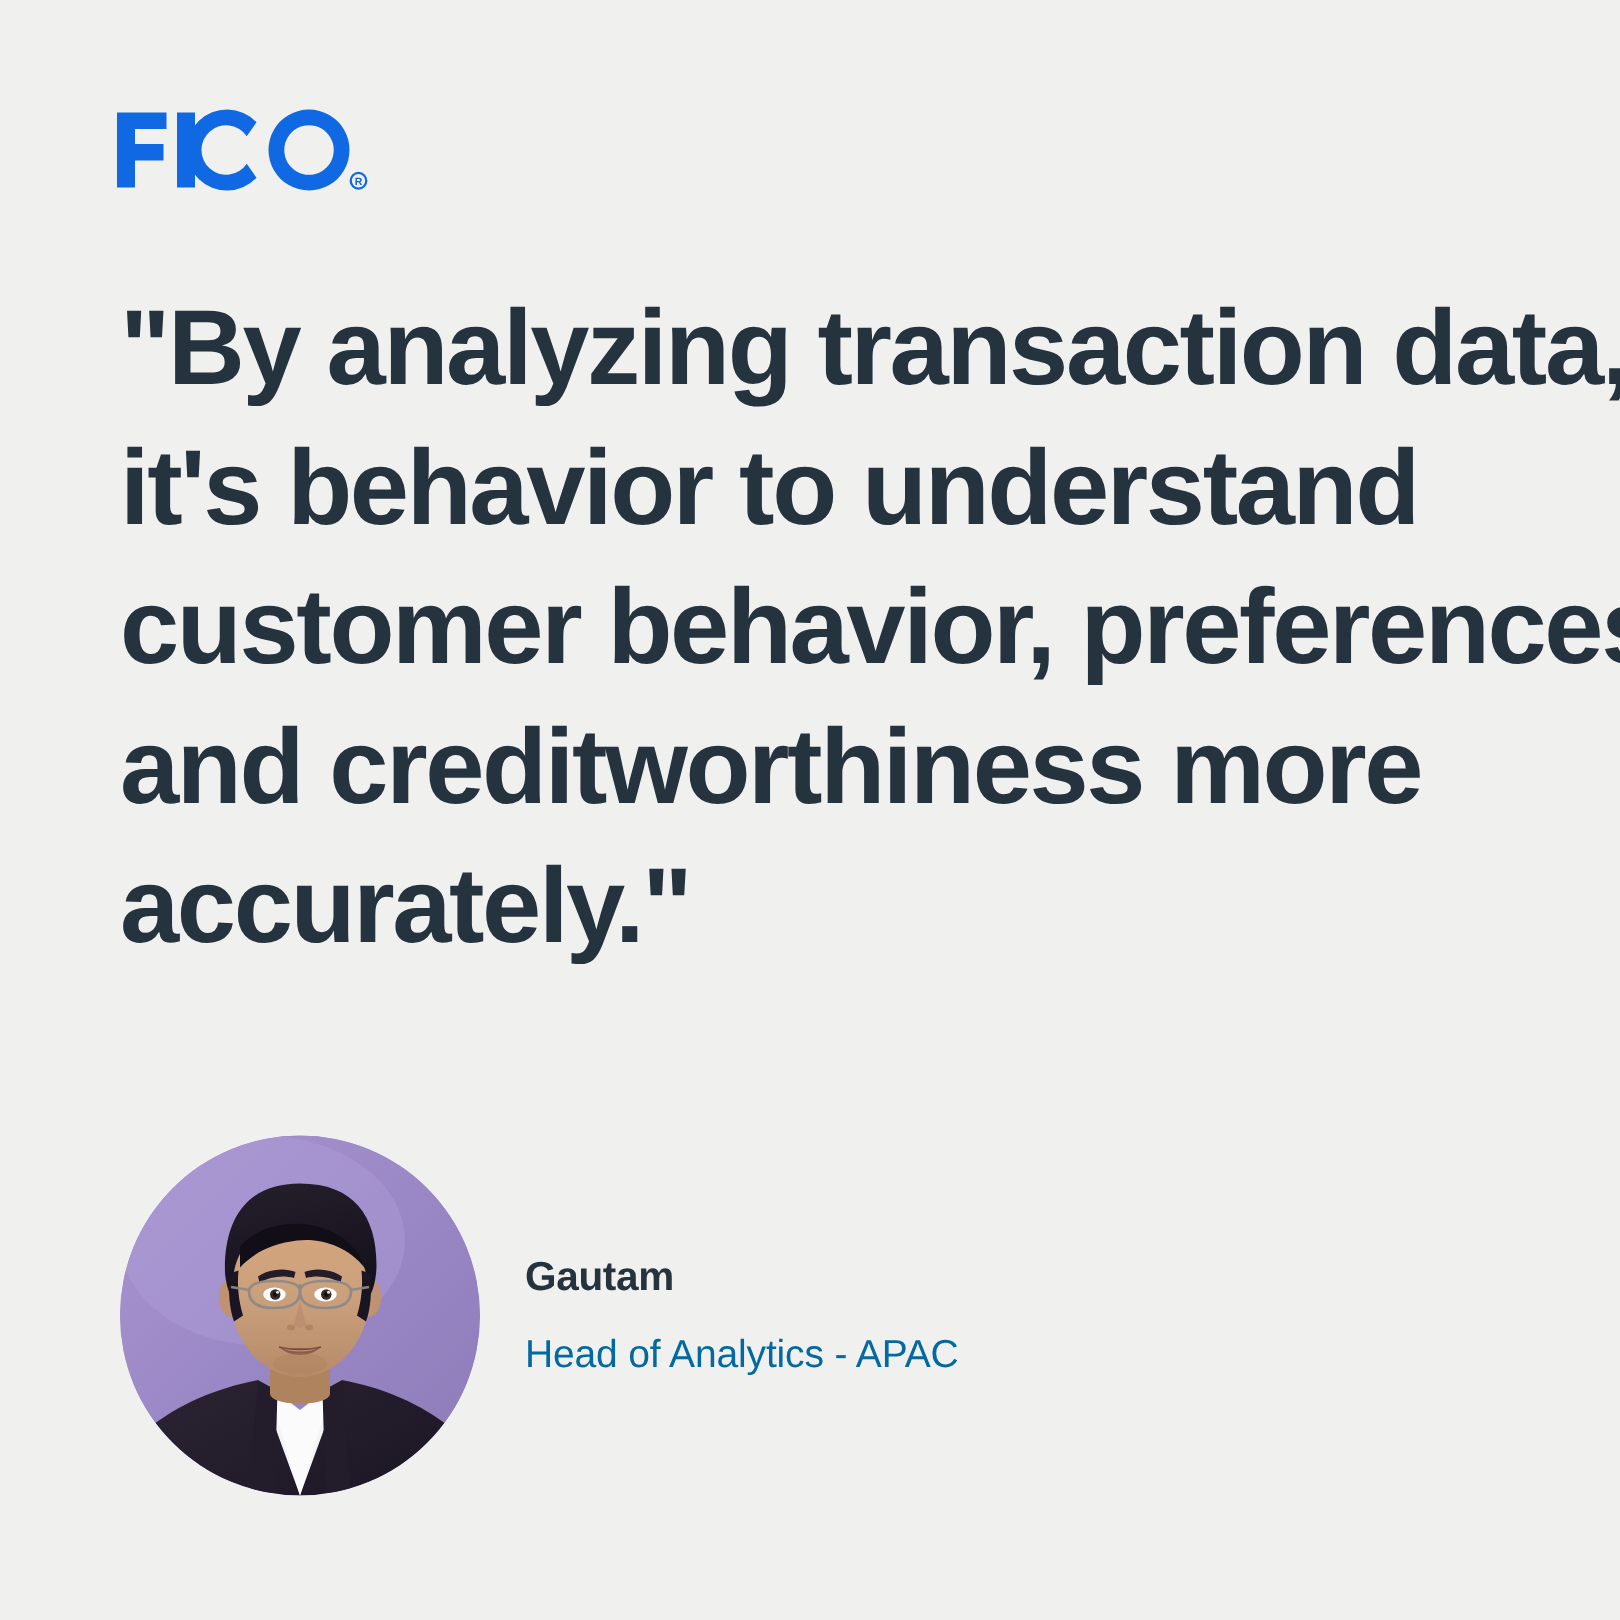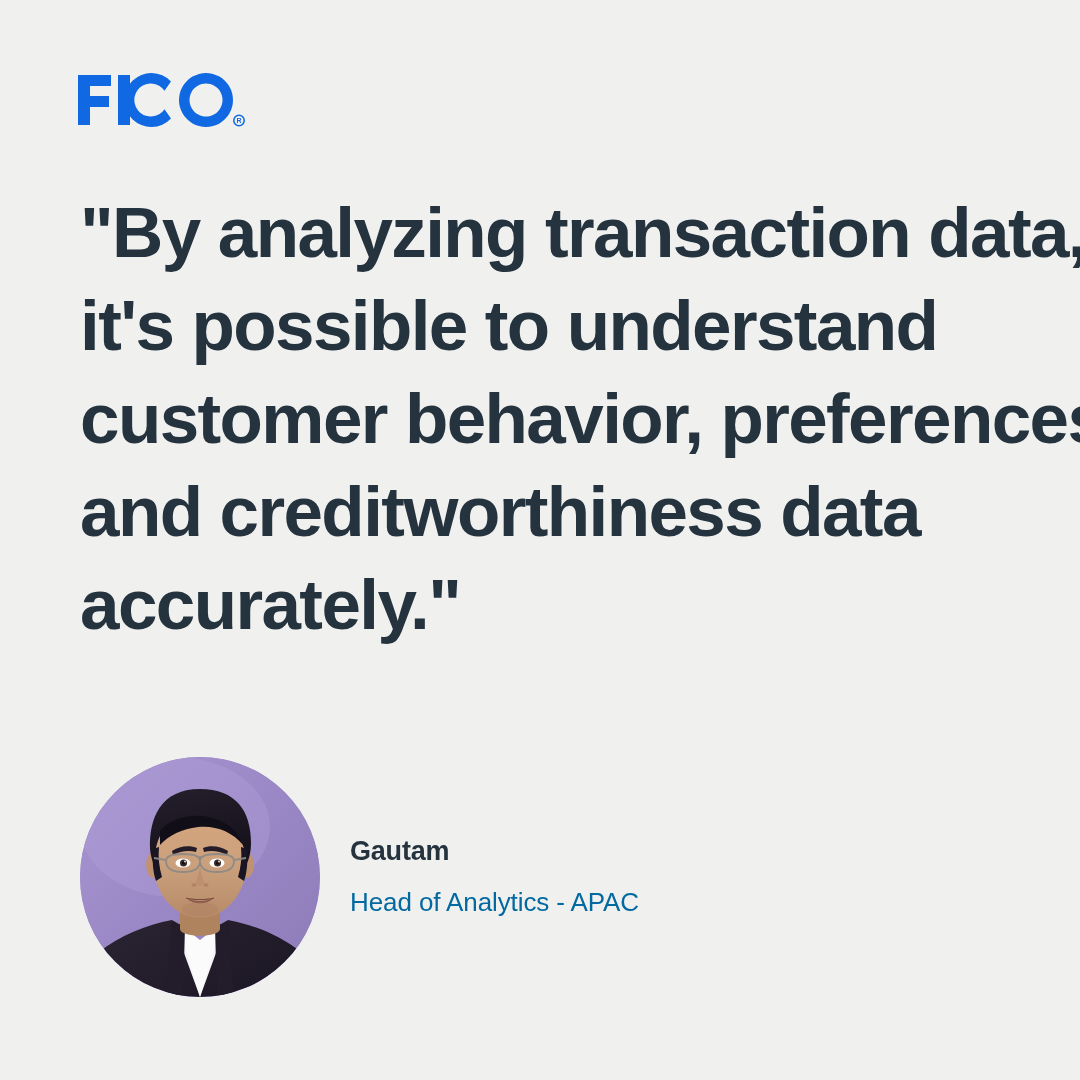--- a/index.html
+++ b/index.html
@@ -117,23 +117,23 @@
 
       <g>
         <circle cx="161" cy="50.5" r="5.2" fill="none" stroke="#1068e3" stroke-width="1.5"></circle>
         <text x="161" y="53.4" font-family="'Liberation Sans', sans-serif" font-size="7" font-weight="700" fill="#1068e3" text-anchor="middle">R</text>
       </g>
     </svg>
   </div>
 
   <div id="quote">
     <div class="quote-line">"By analyzing transaction data,</div>
-    <div class="quote-line">it's possible to understand</div>
+    <div class="quote-line">it's behavior to understand</div>
     <div class="quote-line">customer behavior, preferences,</div>
-    <div class="quote-line">and creditworthiness data</div>
+    <div class="quote-line">and creditworthiness more</div>
     <div class="quote-line">accurately."</div>
   </div>
 
   <div id="attribution">
 
     <div id="avatar">
       <svg width="240" height="240" viewBox="0 0 240 240" xmlns="http://www.w3.org/2000/svg">
         <defs>
           <clipPath id="circleClip">
             <circle cx="120" cy="120" r="120"></circle>

